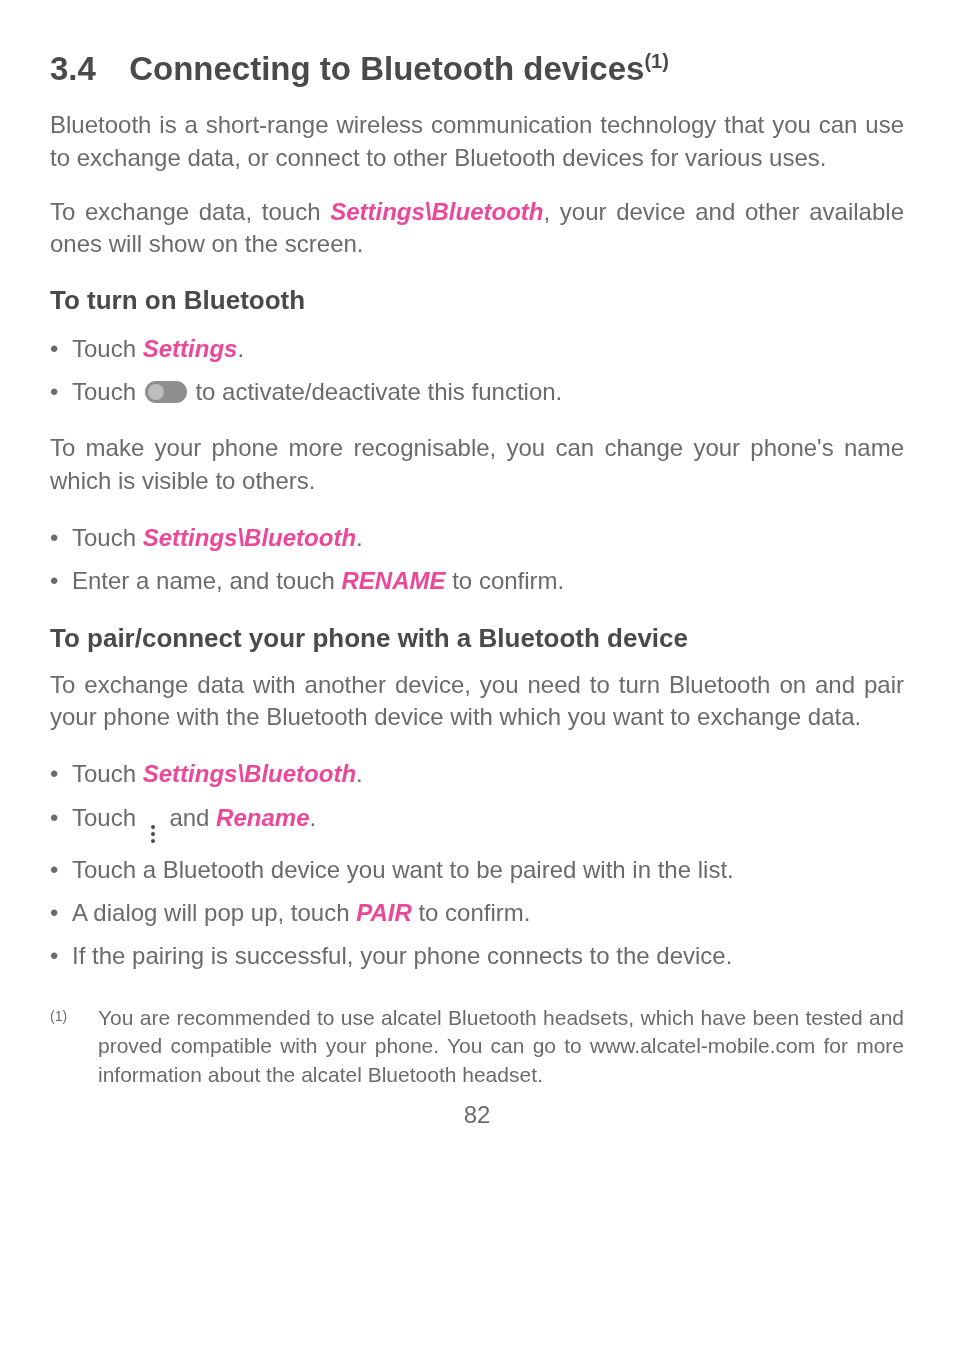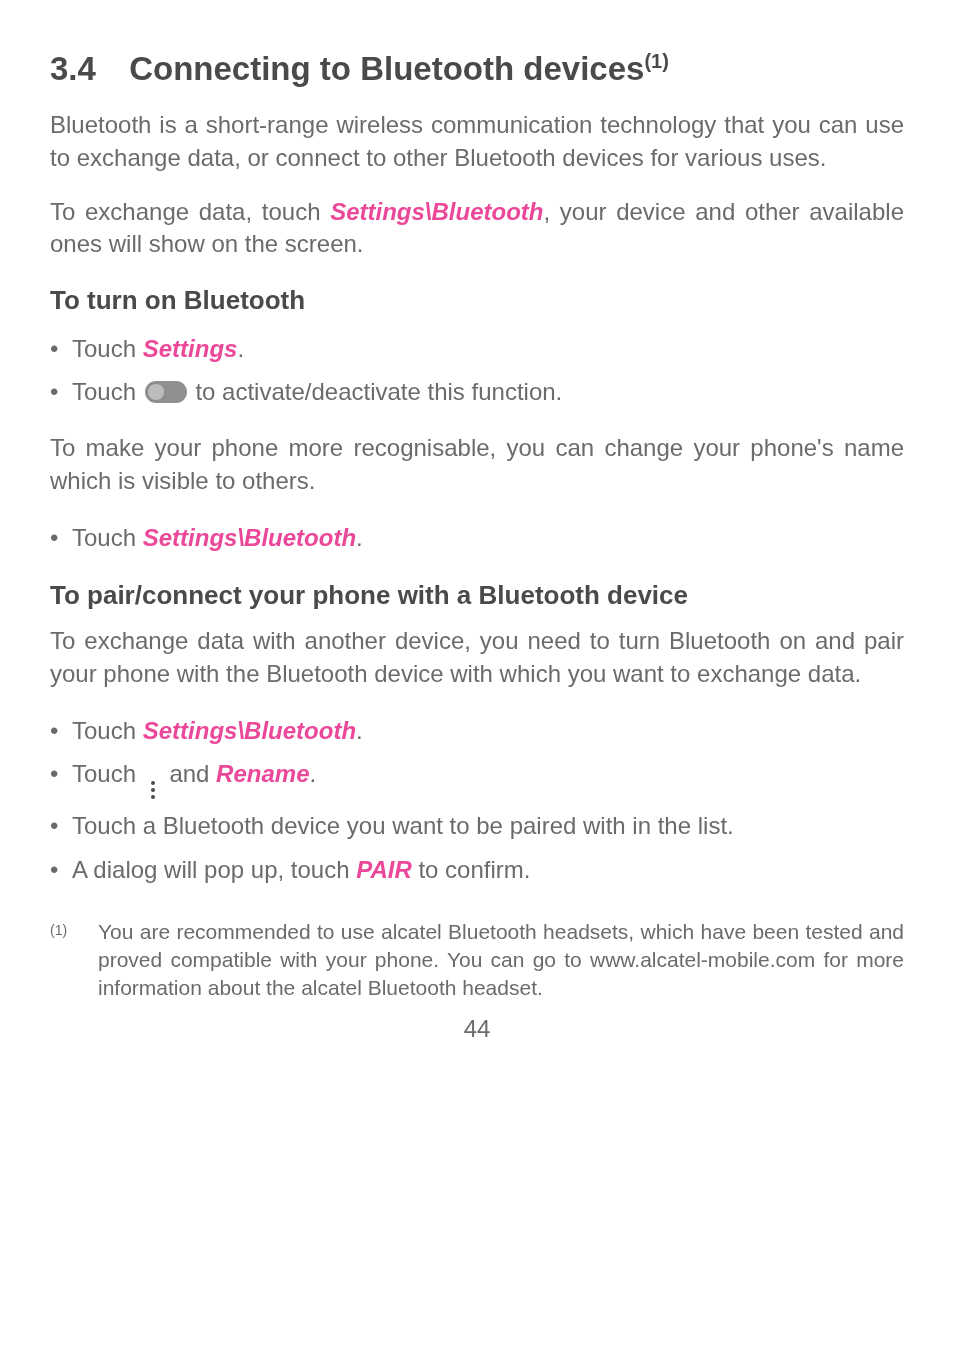--- a/index.html
+++ b/index.html
@@ -146,20 +146,23 @@
     <span>Touch </span><span class="toggle-icon"></span><span> to activate/deactivate this function.</span>
   </li>
 </ul>
 
 <p>To make your phone more recognisable, you can change your phone's name which is visible to others.</p>
 
 <ul class="bullets">
   <li>
     <span>Touch </span><span class="bold">Settings\Bluetooth</span><span>.</span>
   </li>
+  <li>
+    <span>Enter a name, and touch </span><span class="bold">RENAME</span><span> to confirm.</span>
+  </li>
 </ul>
 
 <h3 class="subhead">To pair/connect your phone with a Bluetooth device</h3>
 
 <p>To exchange data with another device, you need to turn Bluetooth on and pair your phone with the Bluetooth device with which you want to exchange data.</p>
 
 <ul class="bullets">
   <li>
     <span>Touch </span><span class="bold">Settings\Bluetooth</span><span>.</span>
   </li>
@@ -167,20 +170,21 @@
     <span>Touch </span><span class="more-icon">
         <span></span>
         <span></span>
         <span></span>
       </span><span> and </span><span class="bold">Rename</span><span>.</span>
   </li>
   <li>Touch a Bluetooth device you want to be paired with in the list.</li>
   <li>
     <span>A dialog will pop up, touch </span><span class="bold">PAIR</span><span> to confirm.</span>
   </li>
+  <li>If the pairing is successful, your phone connects to the device.</li>
 </ul>
 
 <div class="footnote-row">
   <div class="marker">(1)</div>
   <div class="ftxt">You are recommended to use alcatel Bluetooth headsets, which have been tested and proved compatible with your phone. You can go to www.alcatel-mobile.com for more information about the alcatel Bluetooth headset.</div>
 </div>
 
-<div class="page-num">44</div>
+<div class="page-num">82</div>
 
 </body></html>

